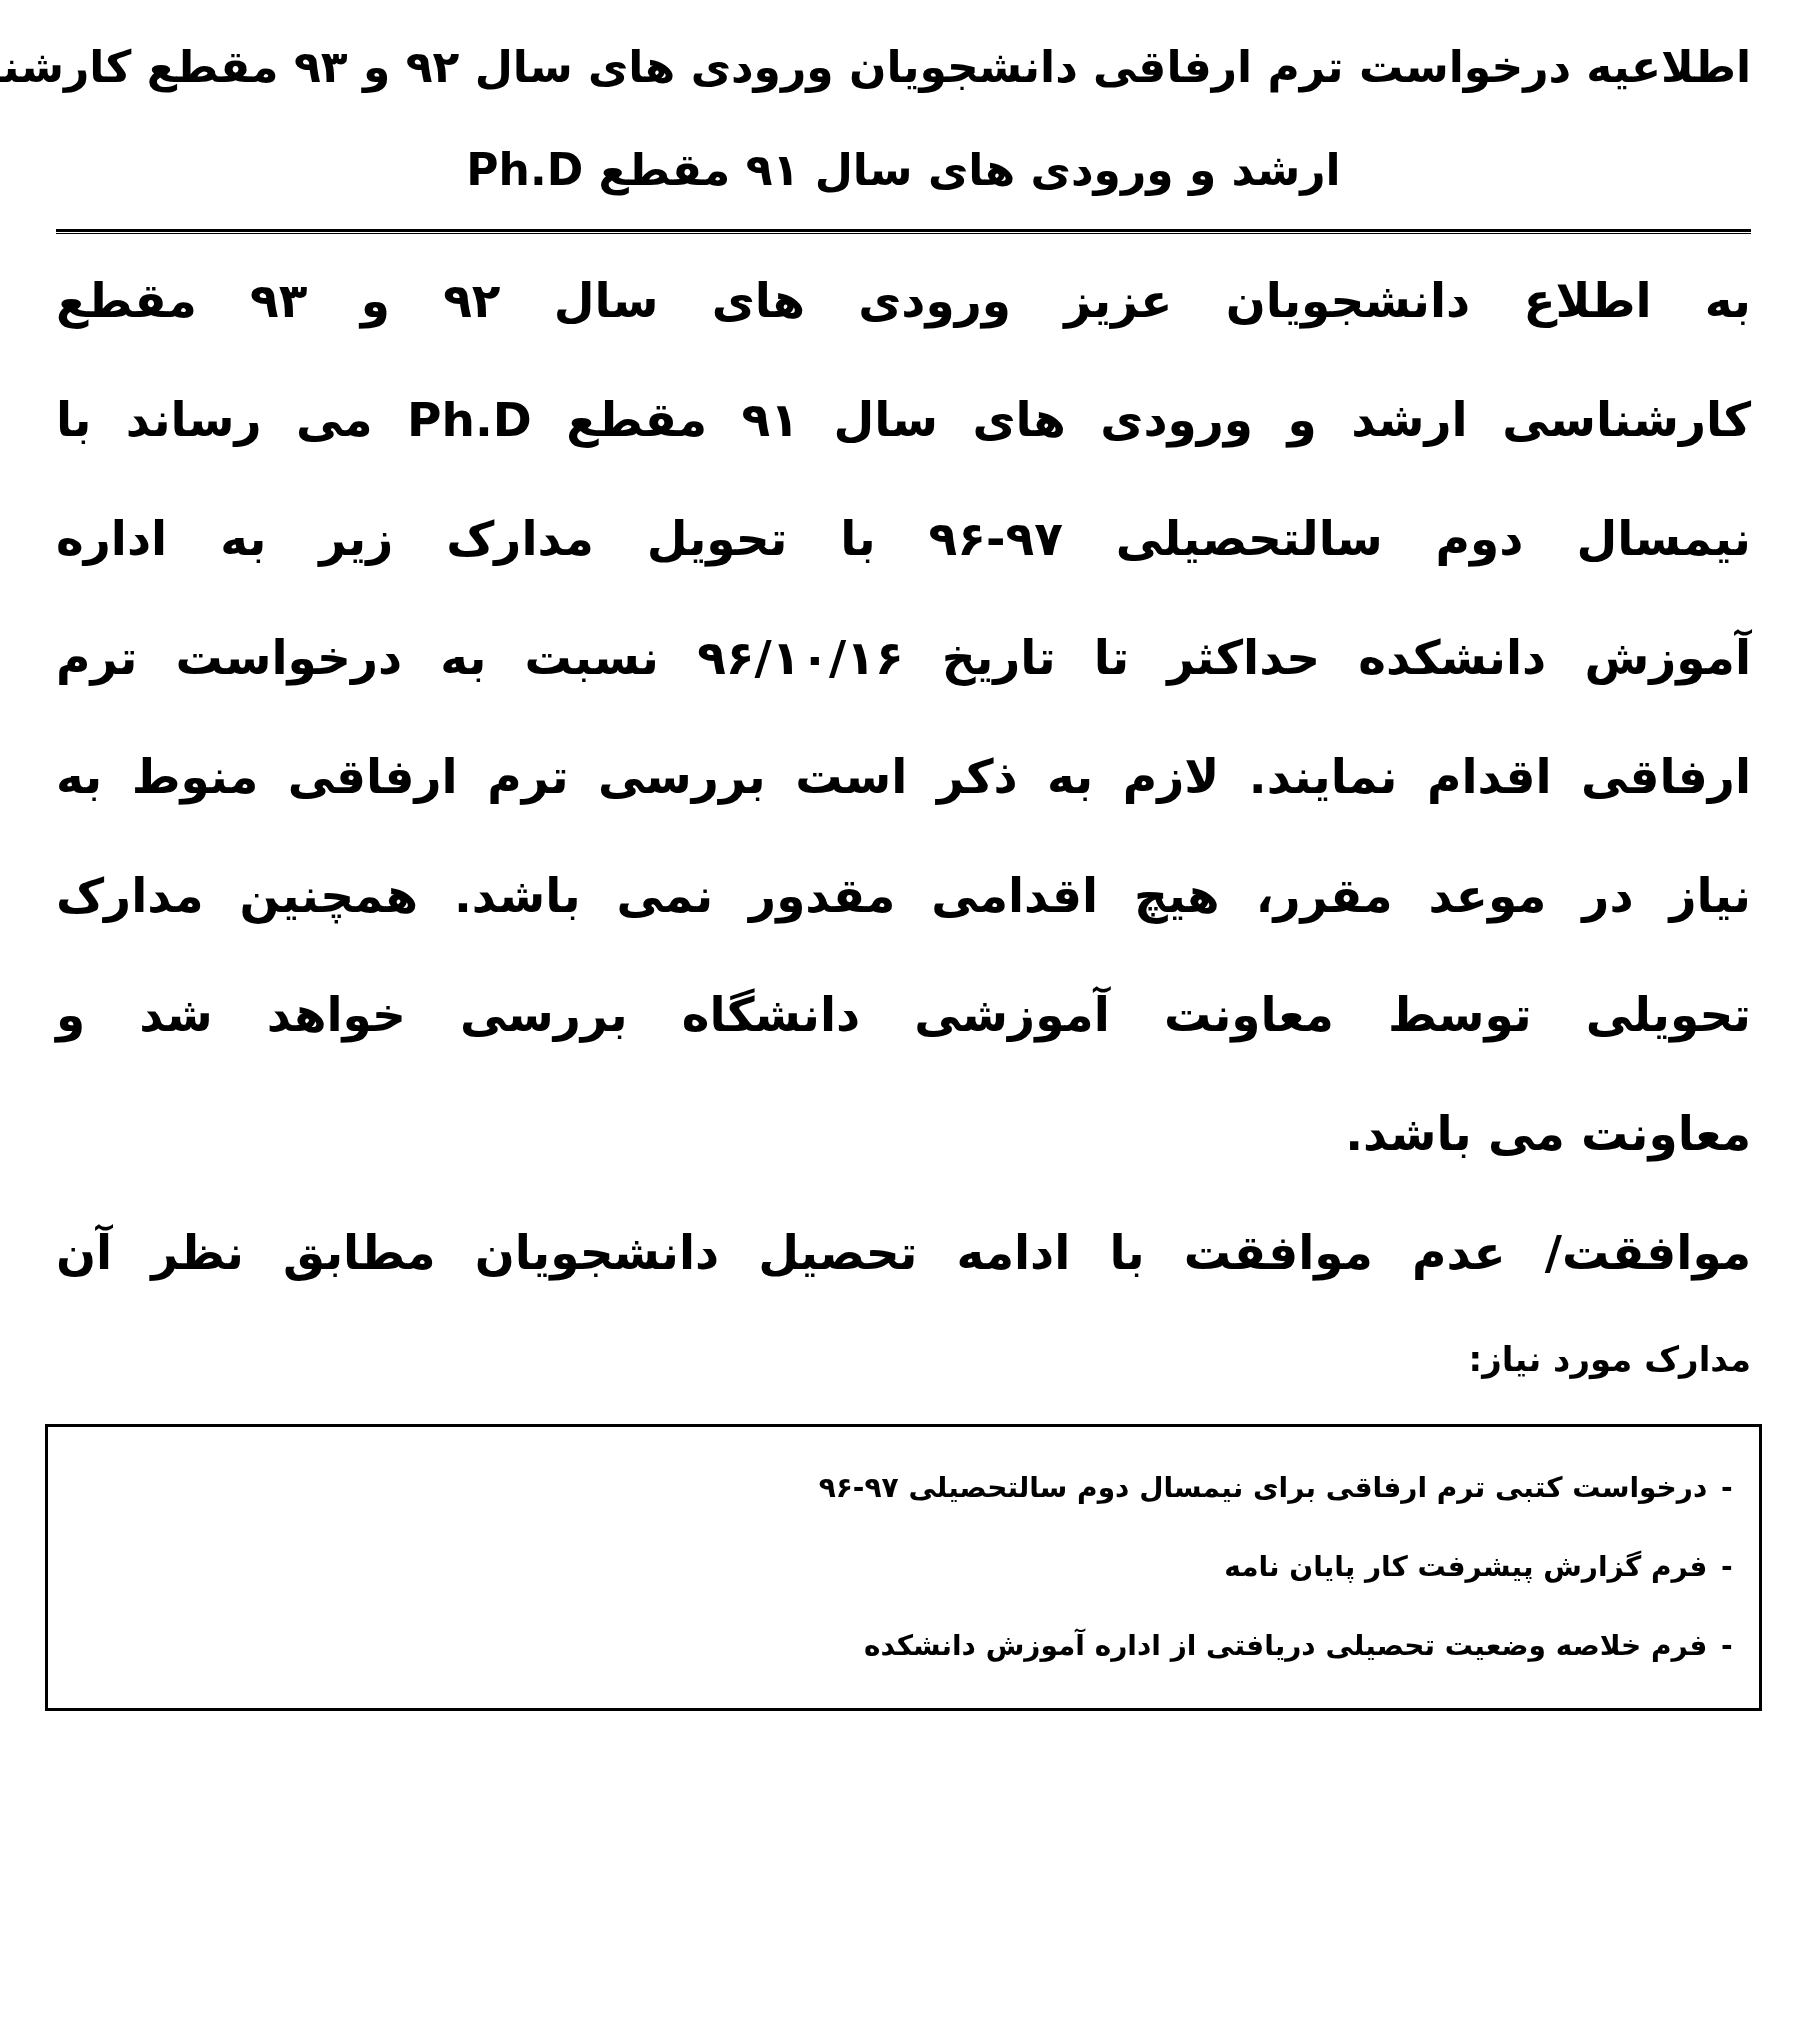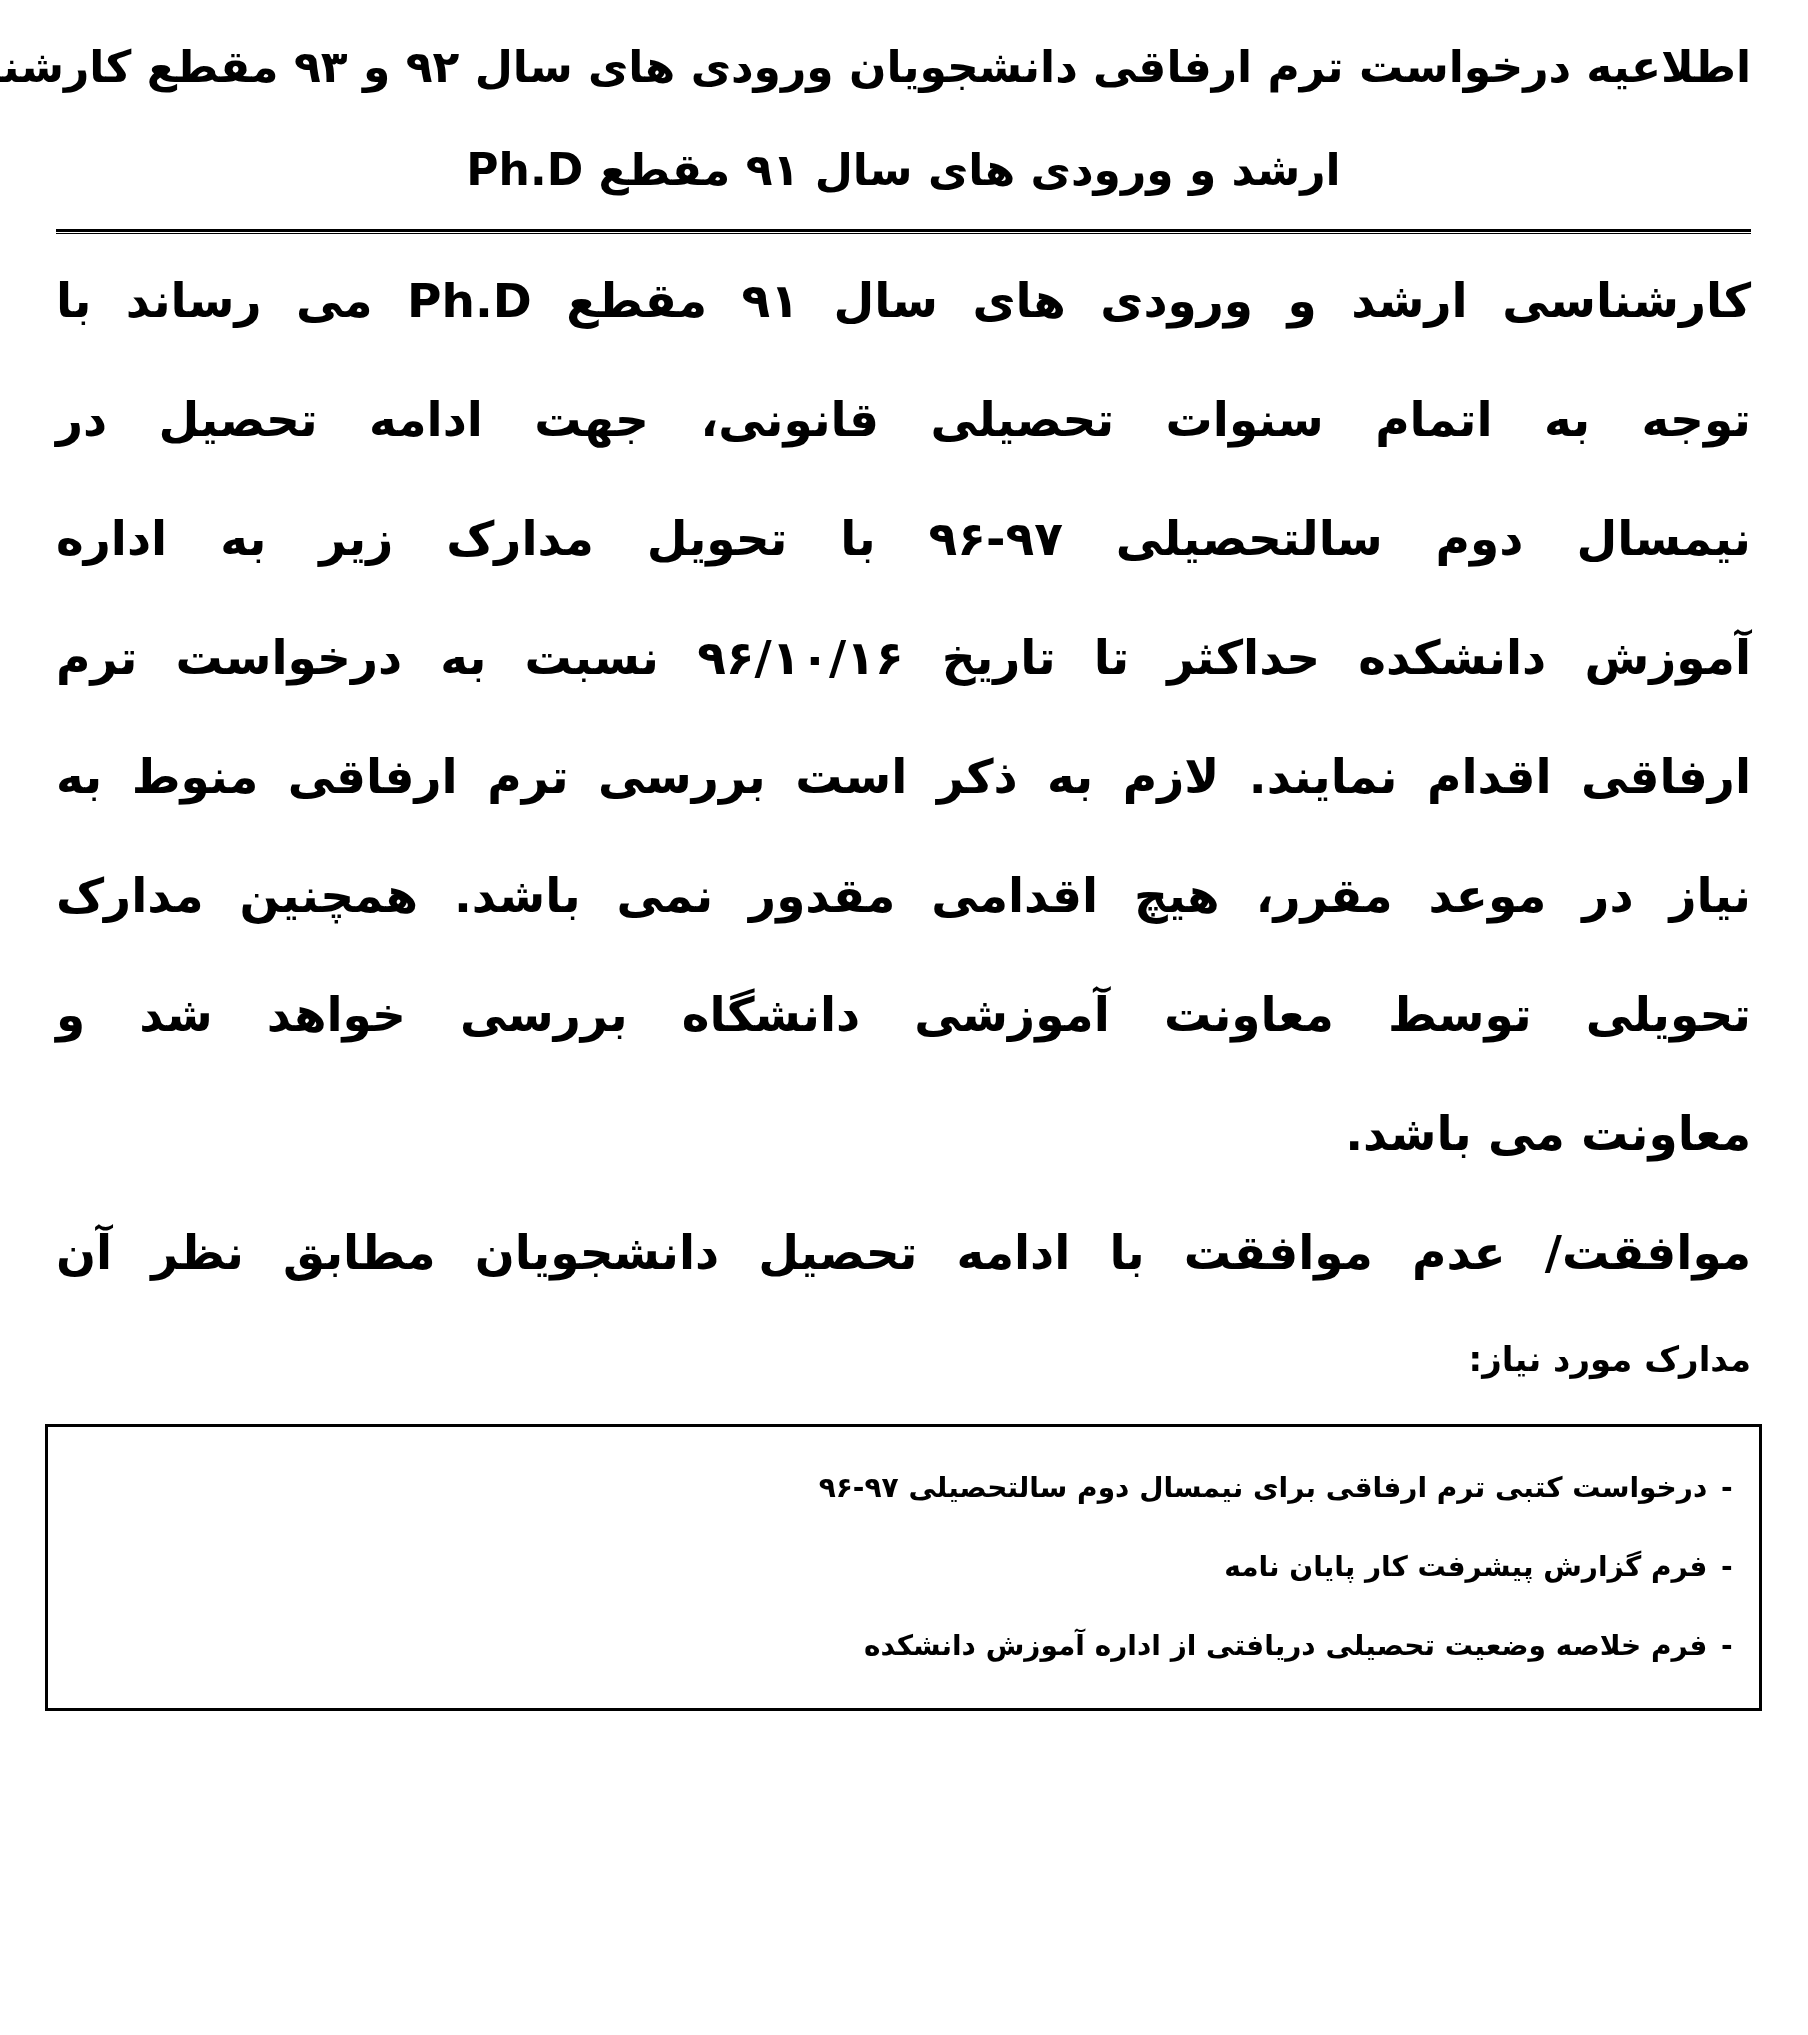--- a/index.html
+++ b/index.html
@@ -76,22 +76,22 @@
 <div class="page">
 
   <header class="title-block">
     <div class="title-line">اطلاعیه درخواست ترم ارفاقی دانشجویان ورودی های سال ۹۲ و ۹۳ مقطع کارشناسی</div>
     <div class="title-line">ارشد و ورودی های سال ۹۱ مقطع Ph.D</div>
   </header>
 
   <div class="rule"></div>
 
   <main class="body-text">
+    <div class="body-line">به اطلاع دانشجویان عزیز ورودی های سال ۹۲ و ۹۳ مقطع</div>
     <div class="body-line">کارشناسی ارشد و ورودی های سال ۹۱ مقطع Ph.D می رساند با</div>
-    <div class="body-line">توجه به اتمام سنوات تحصیلی قانونی، جهت ادامه تحصیل در</div>
     <div class="body-line">نیمسال دوم سالتحصیلی ۹۷-۹۶ با تحویل مدارک زیر به اداره</div>
     <div class="body-line">آموزش دانشکده حداکثر تا تاریخ ۹۶/۱۰/۱۶ نسبت به درخواست ترم</div>
     <div class="body-line">ارفاقی اقدام نمایند. لازم به ذکر است بررسی ترم ارفاقی منوط به</div>
     <div class="body-line">نیاز در موعد مقرر، هیچ اقدامی مقدور نمی باشد. همچنین مدارک</div>
     <div class="body-line">تحویلی توسط معاونت آموزشی دانشگاه بررسی خواهد شد و</div>
     <div class="body-line line-last">معاونت می باشد.</div>
     <div class="body-line">موافقت/ عدم موافقت با ادامه تحصیل دانشجویان مطابق نظر آن</div>
   </main>
 
   <div class="docs-heading">مدارک مورد نیاز:</div>

